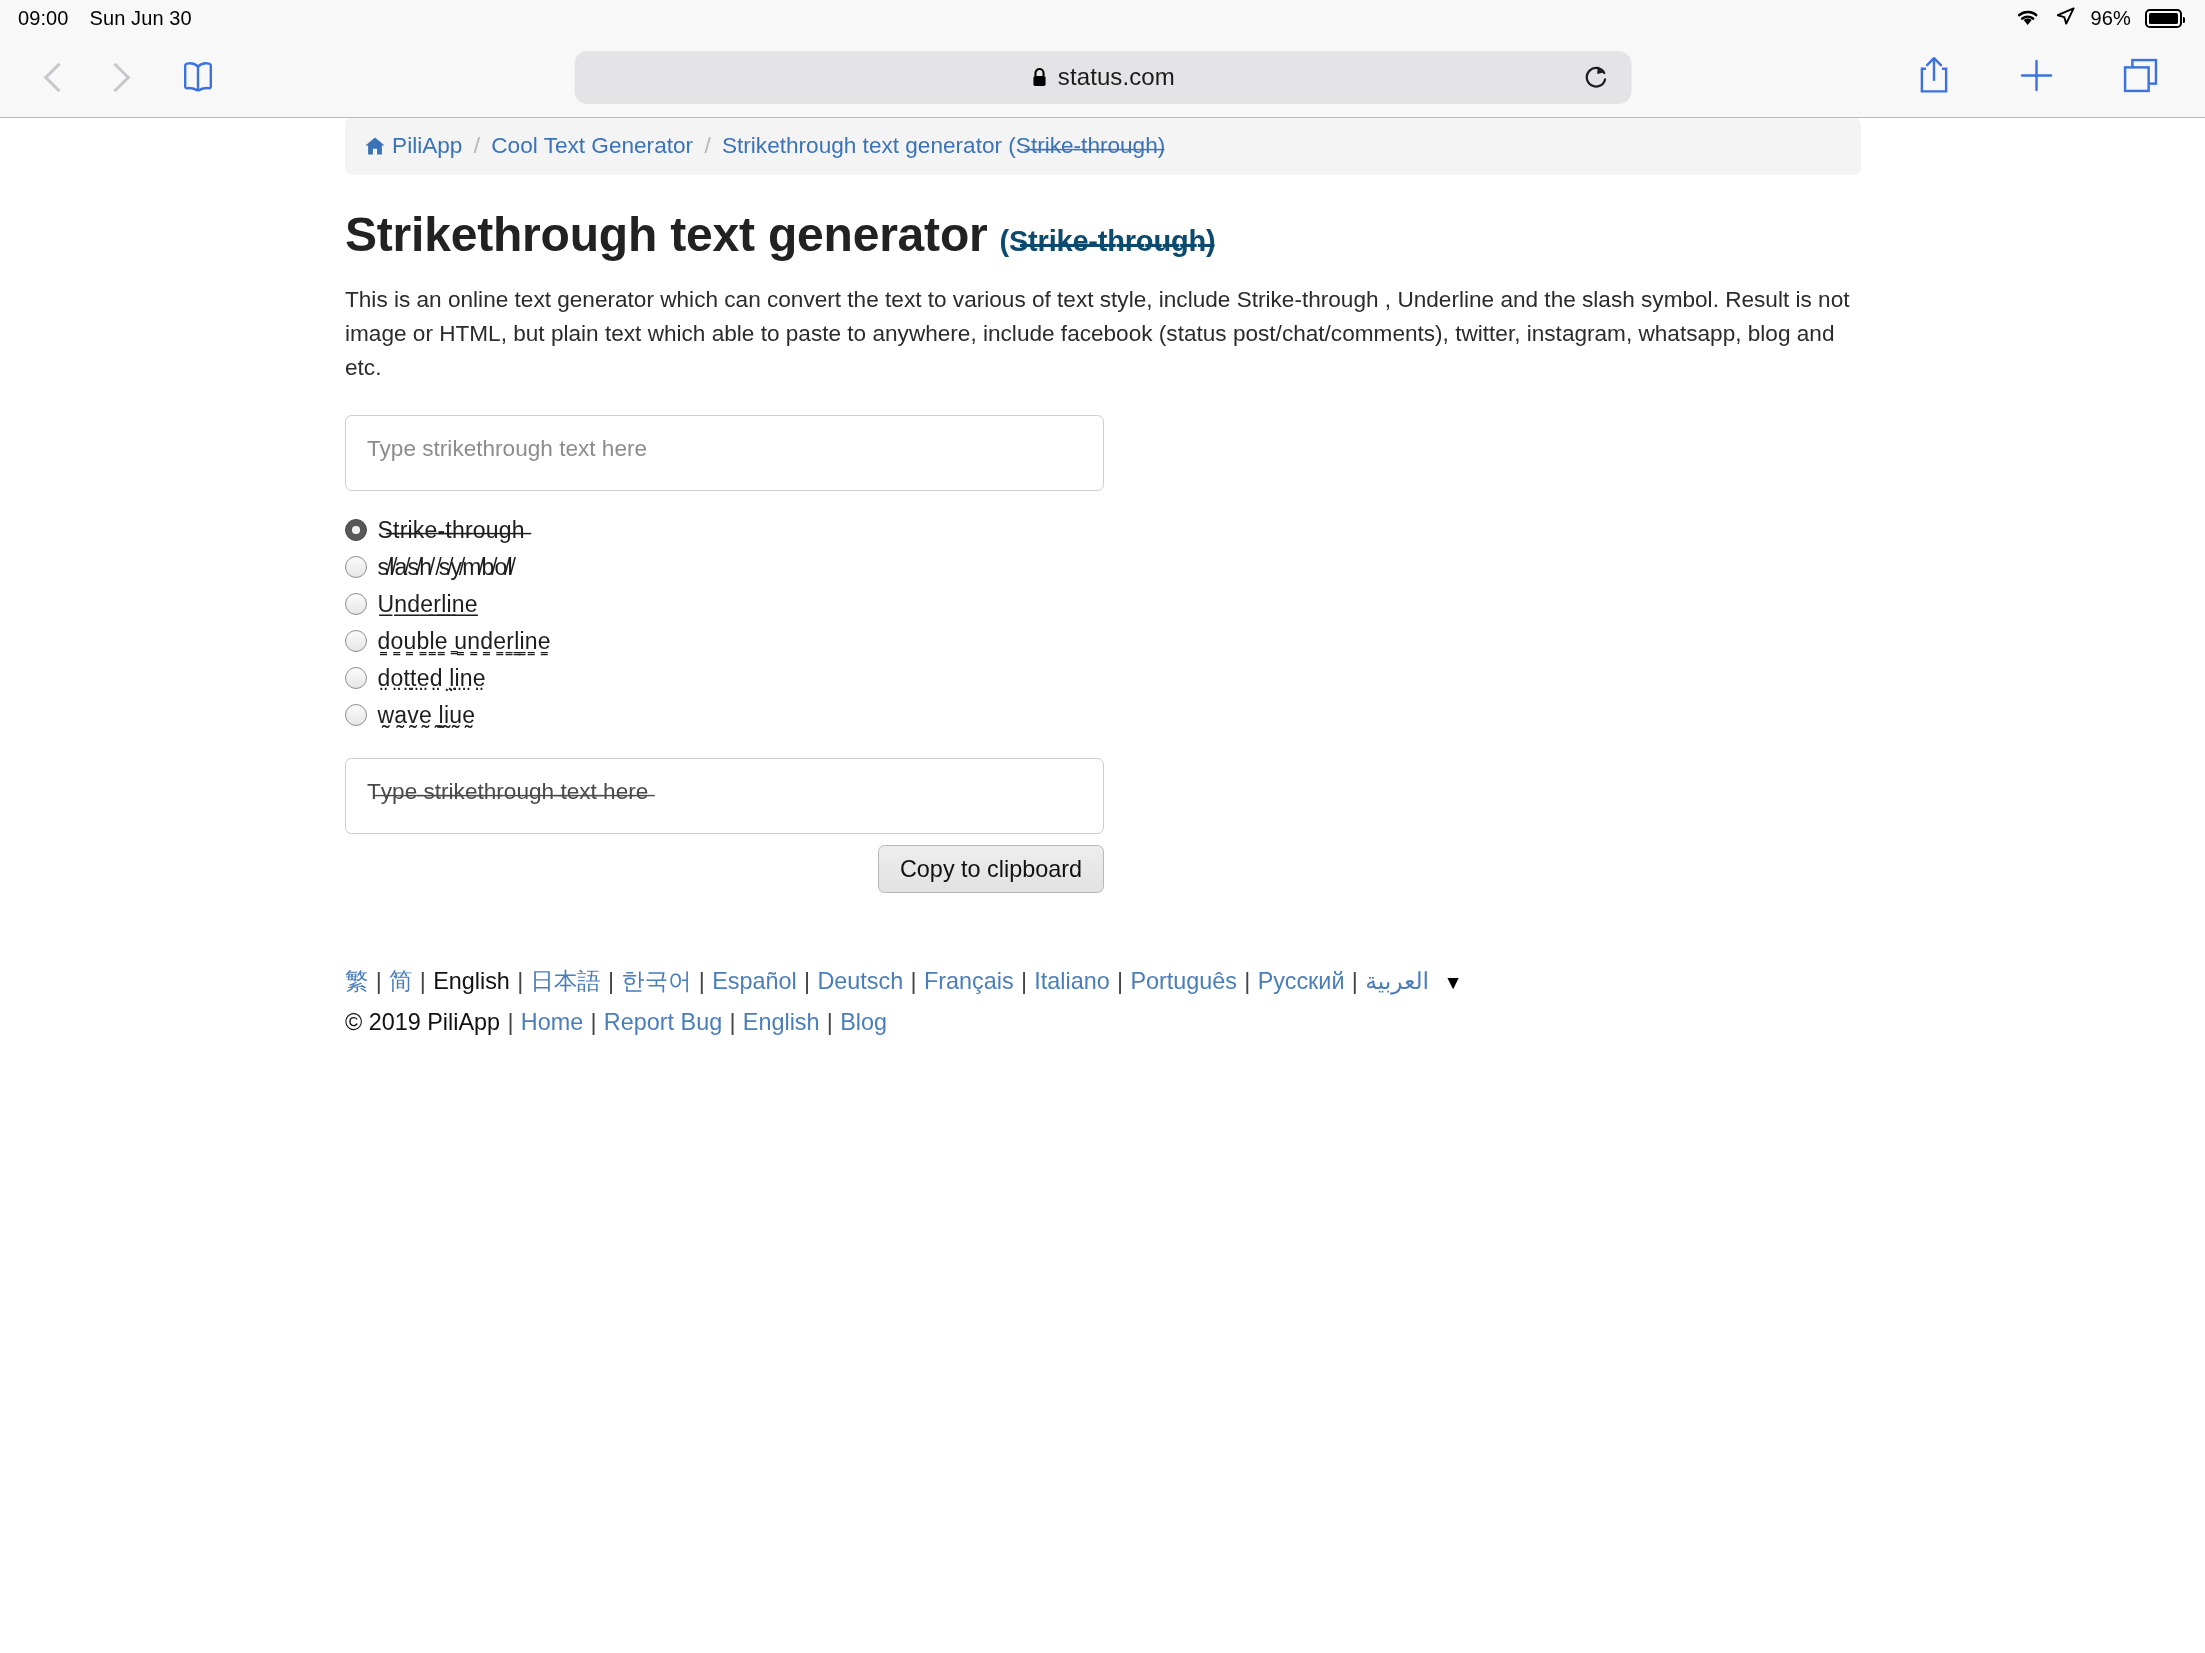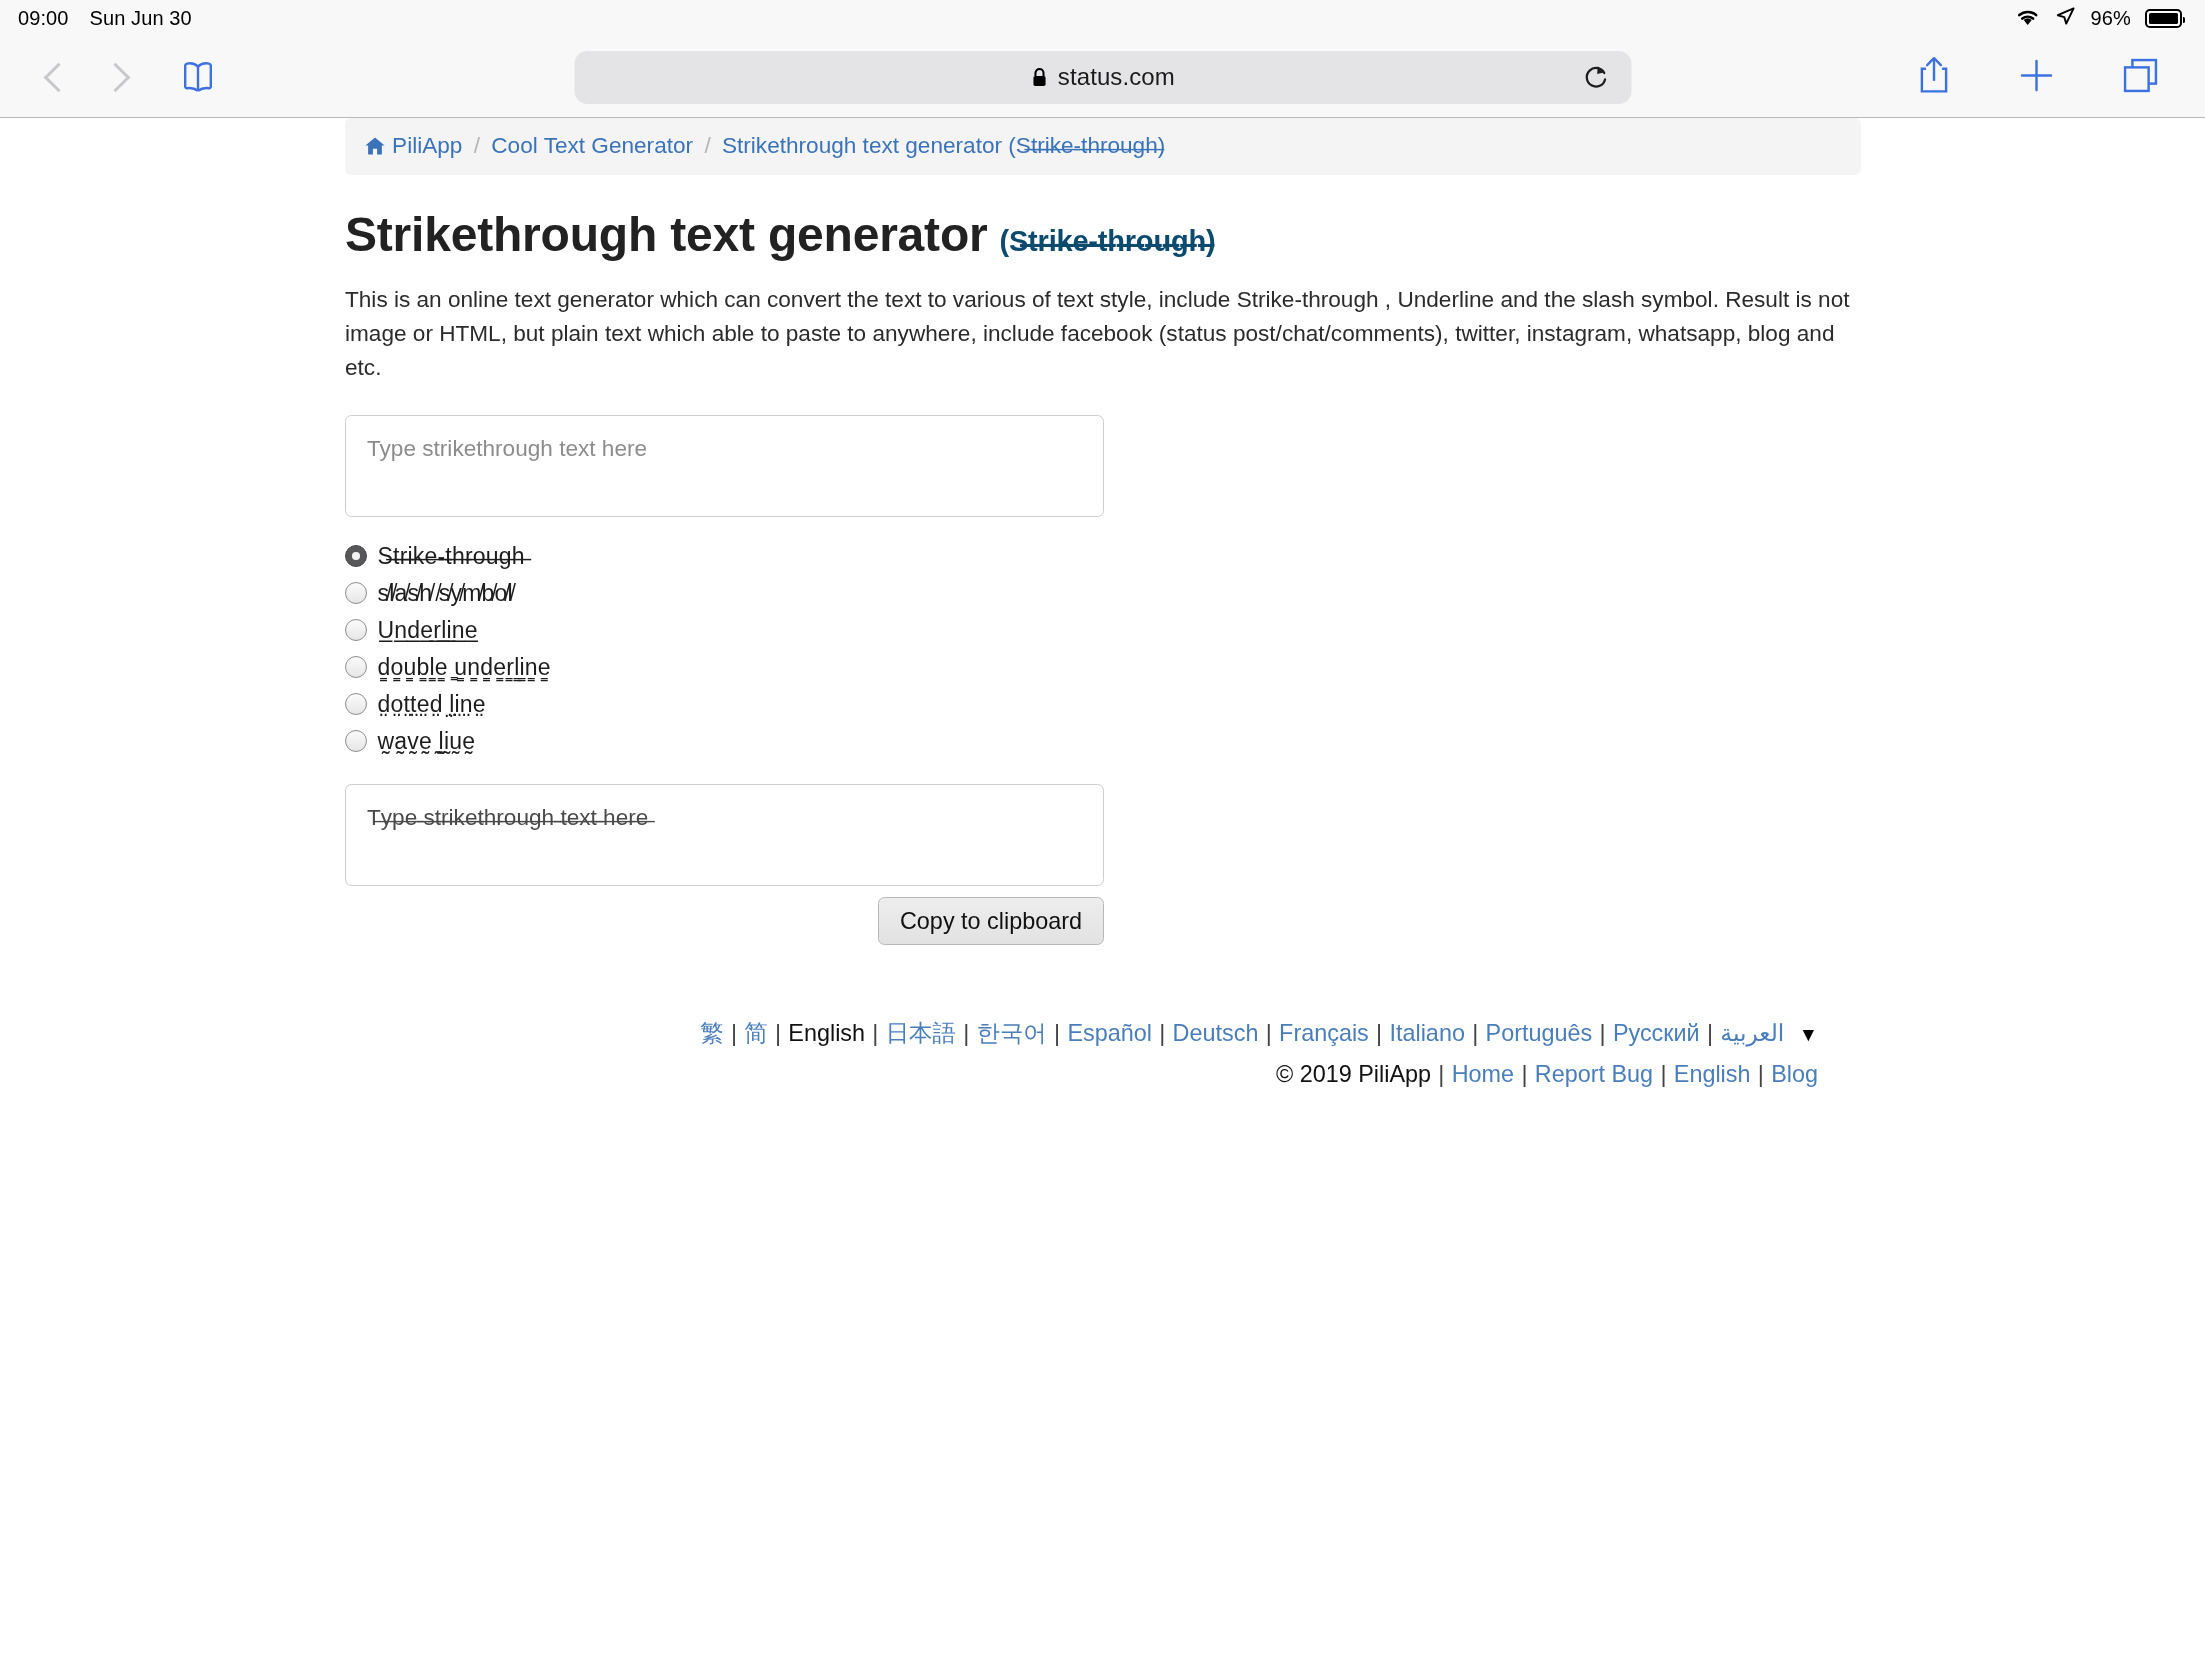--- a/index.html
+++ b/index.html
@@ -143,21 +143,21 @@
     font-size: 22.6px;
     line-height: 1.52;
     color: #2b2b2b;
     margin: 21px 0 0 0;
     max-width: 1505px;
   }
 
   textarea.io {
     display: block;
     width: 759px;
-    height: 102px;
+    height: 76px;
     margin-top: 29px;
     border: 1.2px solid #ccc;
     border-radius: 6.5px;
     background: #fff;
     font-family: "Liberation Sans", sans-serif;
     font-size: 22.6px;
     color: #3b3b3b;
     padding: 18px 21px;
     box-sizing: border-box;
     resize: none;
@@ -215,21 +215,21 @@
     color: #111;
     background: linear-gradient(#ededed, #e2e2e2);
     border: 1.2px solid #b8b8b8;
     border-radius: 6.5px;
     padding: 9.7px 21px;
     cursor: pointer;
   }
 
   .footer {
     margin-top: 71px;
-    text-align: right;
+    text-align: left;
     font-size: 23.4px;
     color: #111;
     line-height: 1.52;
     padding-right: 339px;
   }
   .footer a { color: #4a7ebb; text-decoration: none; }
   .footer .cur { color: #111; }
   .footer .bar { color: #444; margin: 0 7.3px; }
   .footer .caret { color:#000; font-size: 19.4px; margin-left: 14.5px; }
   .copyright { margin-top: 4.8px; }

